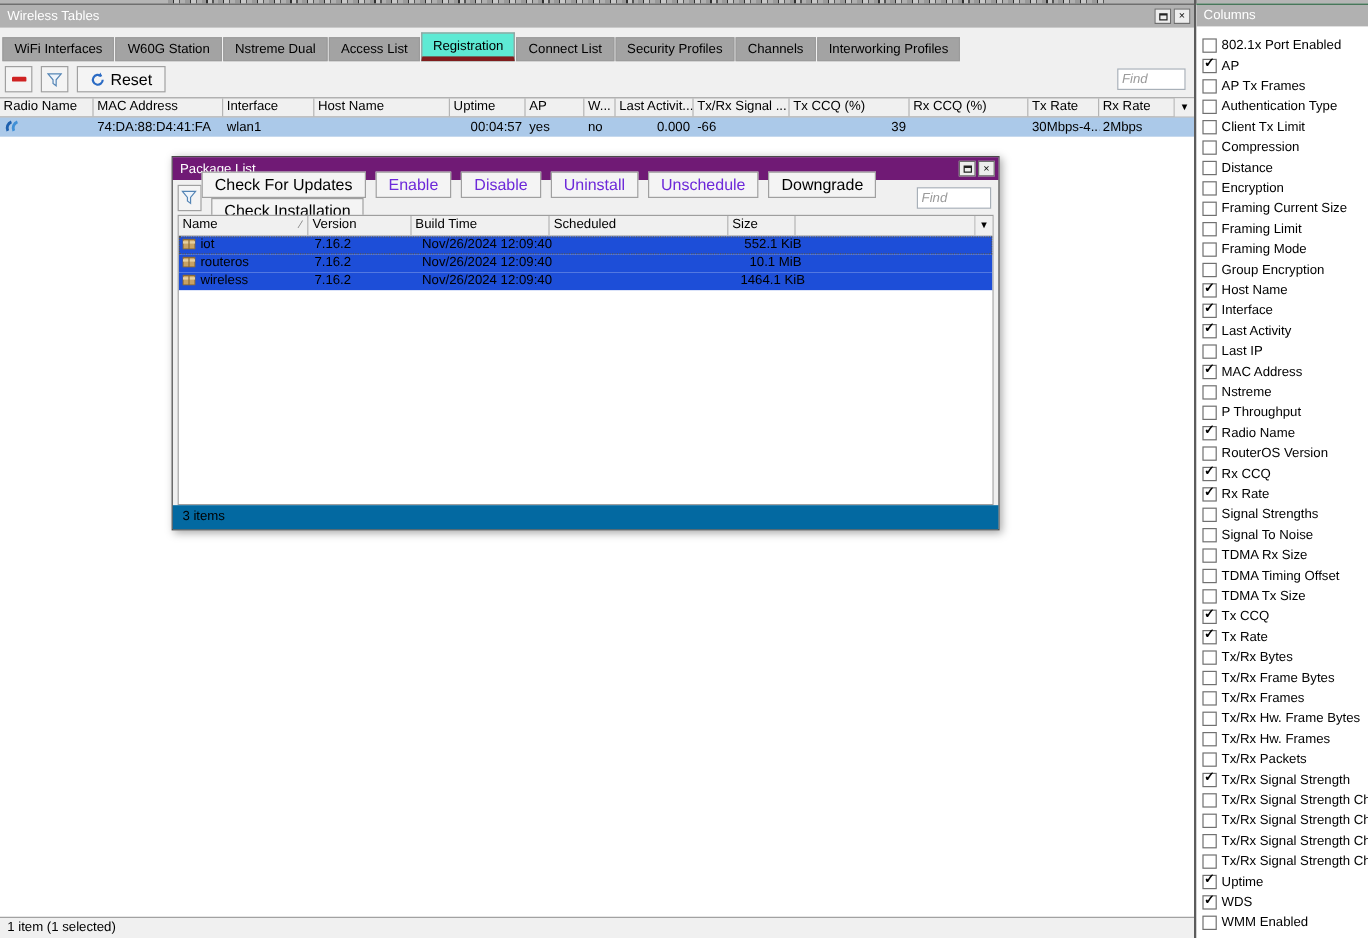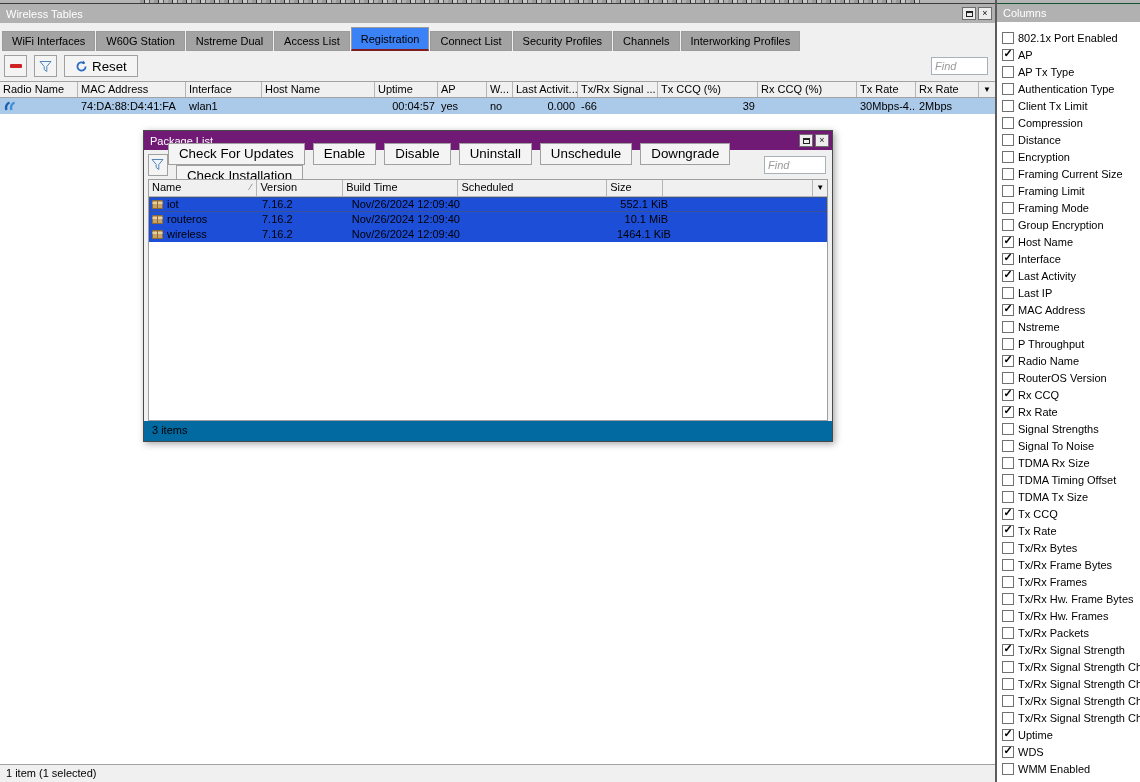--- a/index.html
+++ b/index.html
@@ -17,27 +17,27 @@
     border-top:1px solid #3c3c3c; display:flex; flex-direction:column; }
   .titlebar { height:19px; background:#b1b1b1; color:#fff; display:flex; align-items:center; padding:0 3px 0 6px; flex:0 0 auto; }
   .titlebar.blue { background:#701a75; }
   .titlebar .t-title { flex:1; white-space:nowrap; overflow:hidden; }
   .winbtns { display:flex; gap:2px; }
   .winbtn { width:14px; height:13px; background:#ededed; border:1px solid #6e6e6e; display:flex; align-items:center; justify-content:center; font-size:9px; line-height:1; color:#111; cursor:default; }
   .maxglyph { width:7px; height:6px; border:1px solid #222; border-top-width:2px; display:block; }
 
   .tabs { display:flex; align-items:flex-end; height:28px; padding-left:2px; flex:0 0 auto; }
   .tab { height:20px; line-height:18px; padding:0 9px; background:#a3a3a3; border:1px solid #9b9b9b; margin-right:1px; white-space:nowrap; cursor:default; }
-  .tab.active { height:24px; line-height:22px; background:#3b82f6; border-bottom:2px solid #7f1d1d; }
+  .tab.active { height:24px; line-height:22px; background:#5eead4; border-bottom:4px solid #7f1d1d; }
 
   .toolbar { height:30px; display:flex; align-items:center; padding:0 4px; flex:0 0 auto; }
   .tbtn { height:22px; background:#f4f4f4; border:1px solid #a0a0a0; display:inline-flex; align-items:center; justify-content:center; padding:0 10px; white-space:nowrap; cursor:default; }
   .tbtn.icon-only { width:23px; padding:0; }
   .tbtn + .tbtn { margin-left:7px; }
-  .tbtn.disabled { color:#000000; }
+  .tbtn.disabled { color:#6d28d9; }
   .minus-glyph { width:12px; height:4px; background:#cf2222; border-radius:1px; display:block; }
   .gap-l { margin-left:12px; }
   .find-box { margin-left:auto; margin-right:3px; width:57px; height:18px; border:1px solid #a8b0b8; font-family:"Liberation Sans",sans-serif; font-size:11px; padding:0 3px; }
   .find-box::placeholder { font-style:italic; color:#9a9a9a; }
 
   
   .mt-header { display:flex; background:#f0f0f0; border-top:1px solid #a2a2a2; border-bottom:1px solid #a2a2a2; height:17px; flex:0 0 auto; }
   .mt-header .hcell { border-right:1px solid #b5b5b5; padding:0 3px; line-height:15px; white-space:nowrap; overflow:hidden; }
   .mt-row { display:flex; background:#abc9e9; height:16px; flex:0 0 auto; }
   .mt-row .rcell { padding:0 3px; line-height:16px; white-space:nowrap; overflow:hidden; }
@@ -276,21 +276,21 @@
           <span class="cb">
             <span class="check">✓</span>
           </span>
           <span>AP</span>
         </div>
 
         <div class="col-item">
           <span class="cb">
             <span class="check">✓</span>
           </span>
-          <span>AP Tx Type</span>
+          <span>AP Tx Frames</span>
         </div>
 
         <div class="col-item">
           <span class="cb">
             <span class="check">✓</span>
           </span>
           <span>Authentication Type</span>
         </div>
 
         <div class="col-item">

